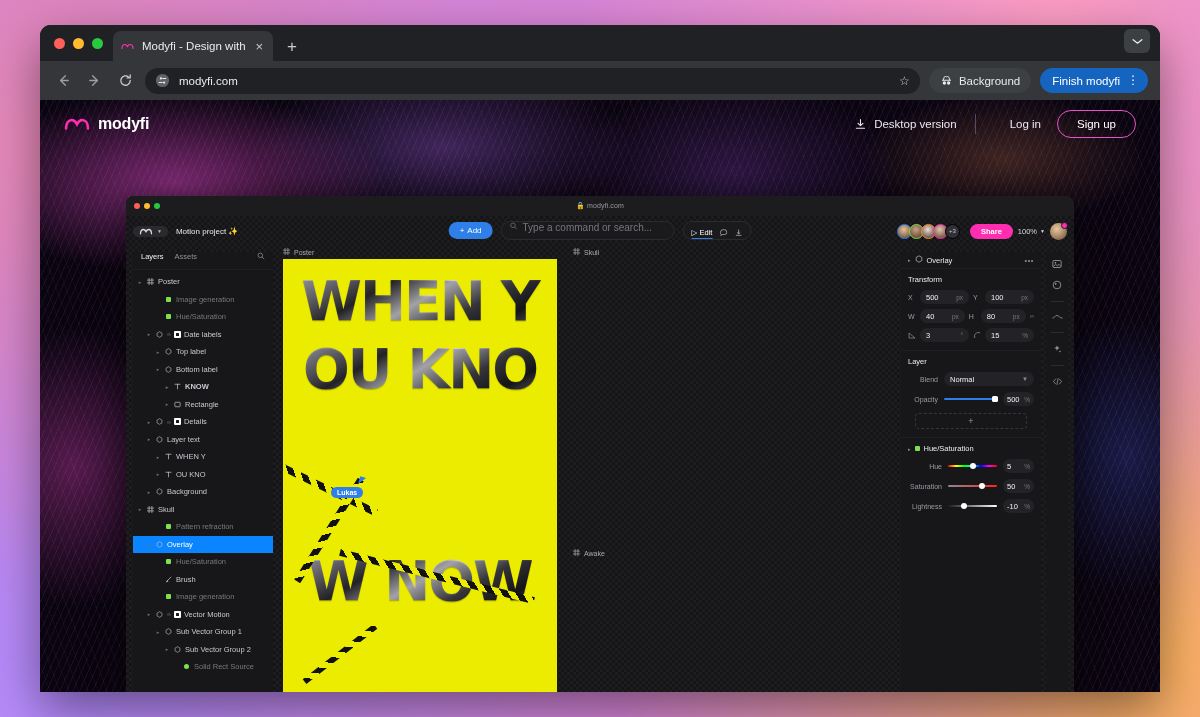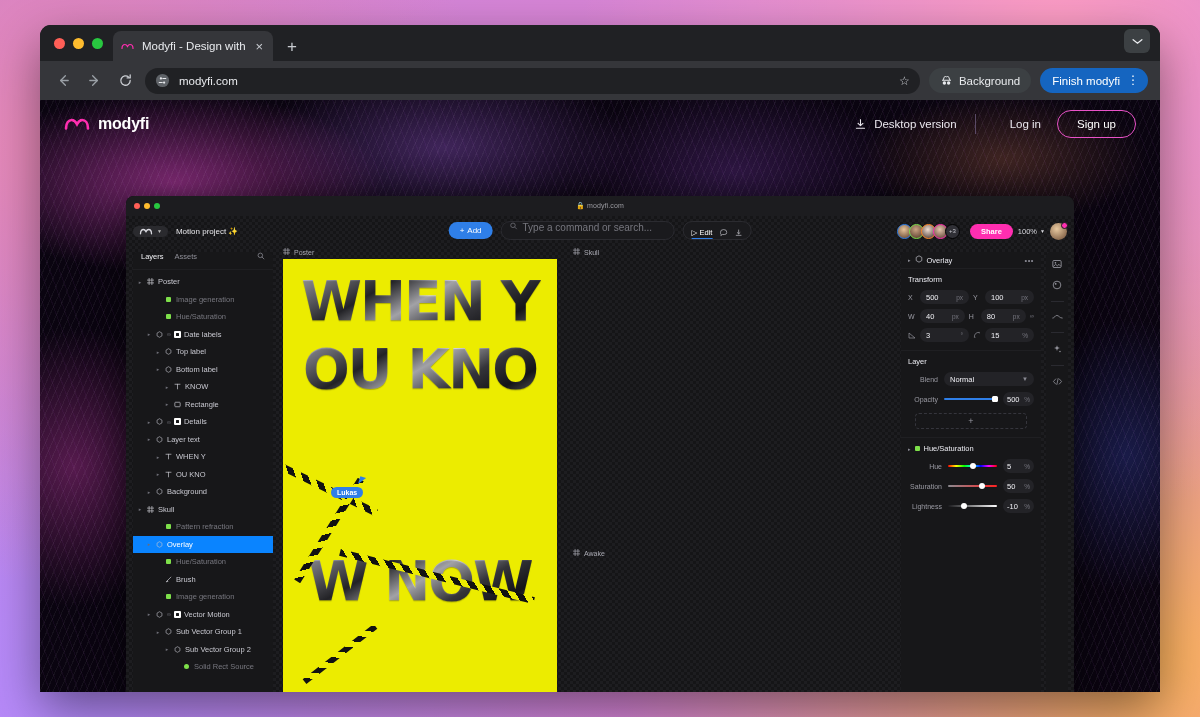--- a/index.html
+++ b/index.html
@@ -532,21 +532,21 @@
                 </div>
                 <div class="lrow" style="padding-left: 22px;">
                   <span class="caret">▸</span>
                   <span class="licon">
                     <svg width="7" height="7" viewBox="0 0 12 12">
                       <path d="M6 1.2l4.2 2.4v4.8L6 10.8 1.8 8.4V3.6z" stroke="#c8c8d0" stroke-width="1" fill="none"></path>
                     </svg>
                   </span>
                   <span>Bottom label</span>
                 </div>
-                <div class="lrow" style="padding-left: 31px;">
+                <div class="lrow" style="padding-left: 31px; font-weight: bold;">
                   <span class="caret">▸</span>
                   <span class="licon">
                     <svg width="7" height="7" viewBox="0 0 10 10">
                       <path d="M1.4 1.8h7.2M5 1.8v6.6" stroke="#c8c8d0" stroke-width="1" stroke-linecap="round"></path>
                     </svg>
                   </span>
                   <span>KNOW</span>
                 </div>
                 <div class="lrow" style="padding-left: 31px;">
                   <span class="caret">▸</span>

